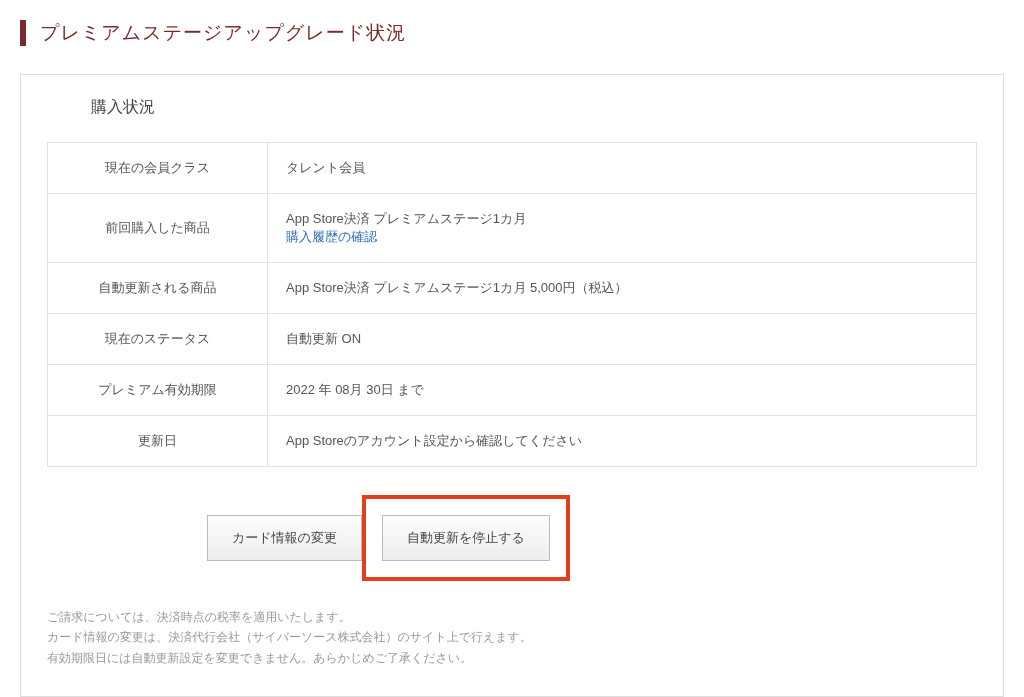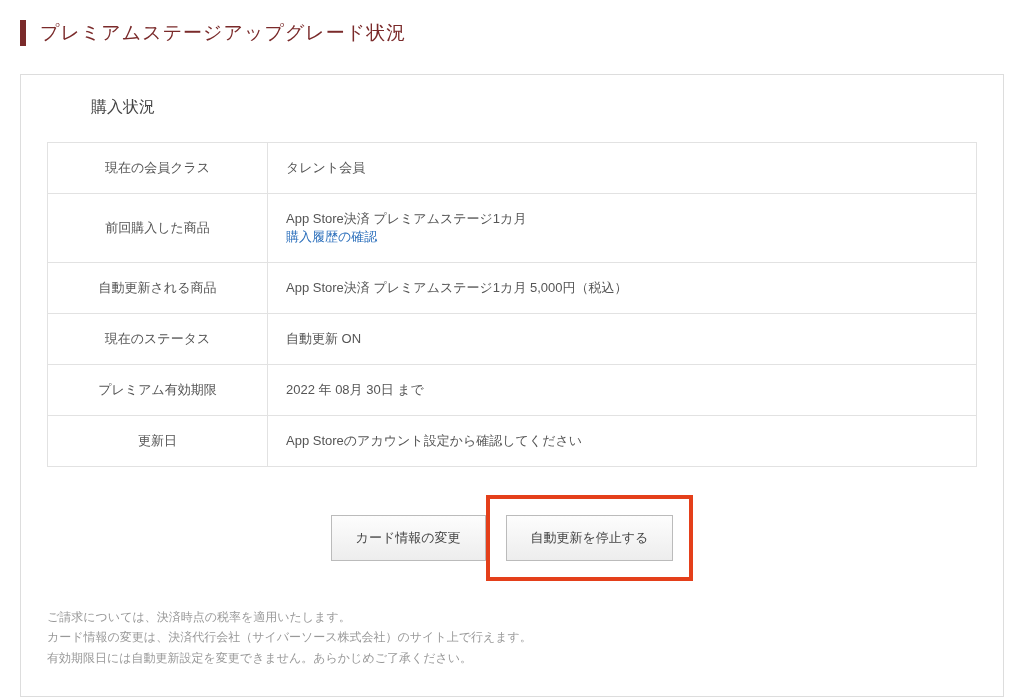--- a/index.html
+++ b/index.html
@@ -63,21 +63,21 @@
       background: #fff;
     }
     .link {
       color: #2a6ebb;
       text-decoration: none;
       cursor: pointer;
       margin-top: 17px;
     }
     .button-row {
       display: flex;
-      justify-content: center;
+      justify-content: flex-start;
       align-items: center;
       padding: 0 160px;
       margin-bottom: 26px;
     }
     .btn {
       display: inline-block;
       padding: 13px 24px;
       border: 1px solid #bbb;
       background: linear-gradient(#fdfdfd, #ededed);
       font-size: 13px;

